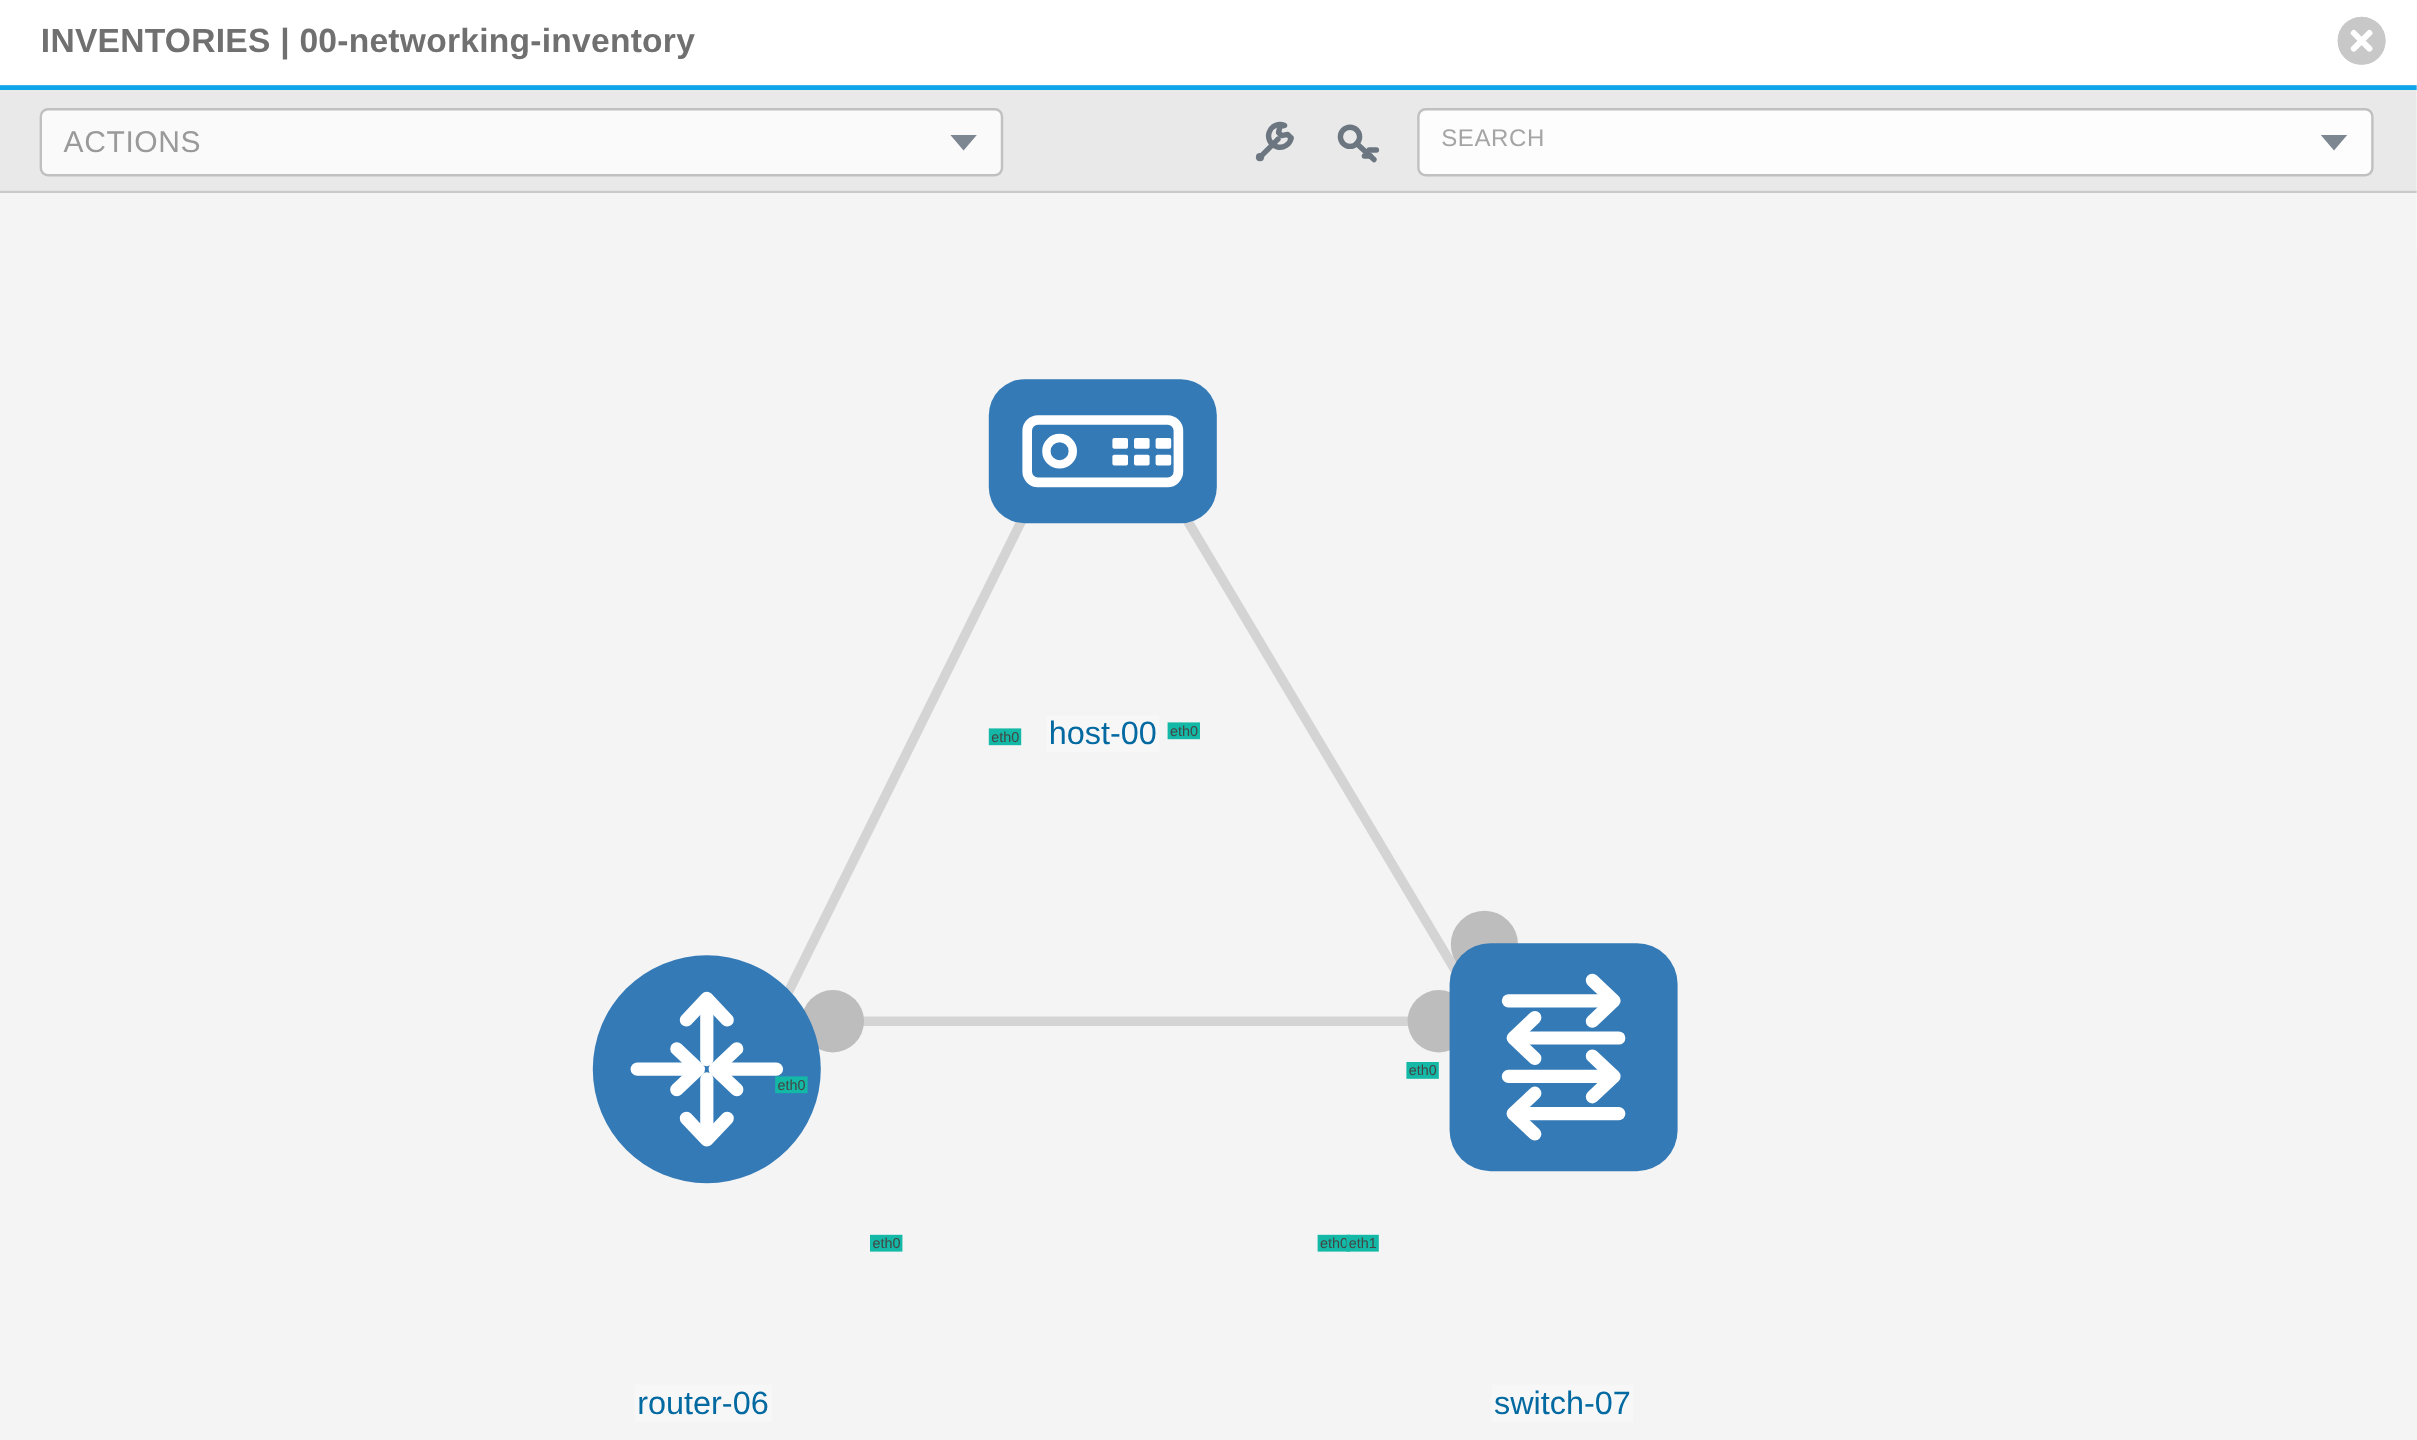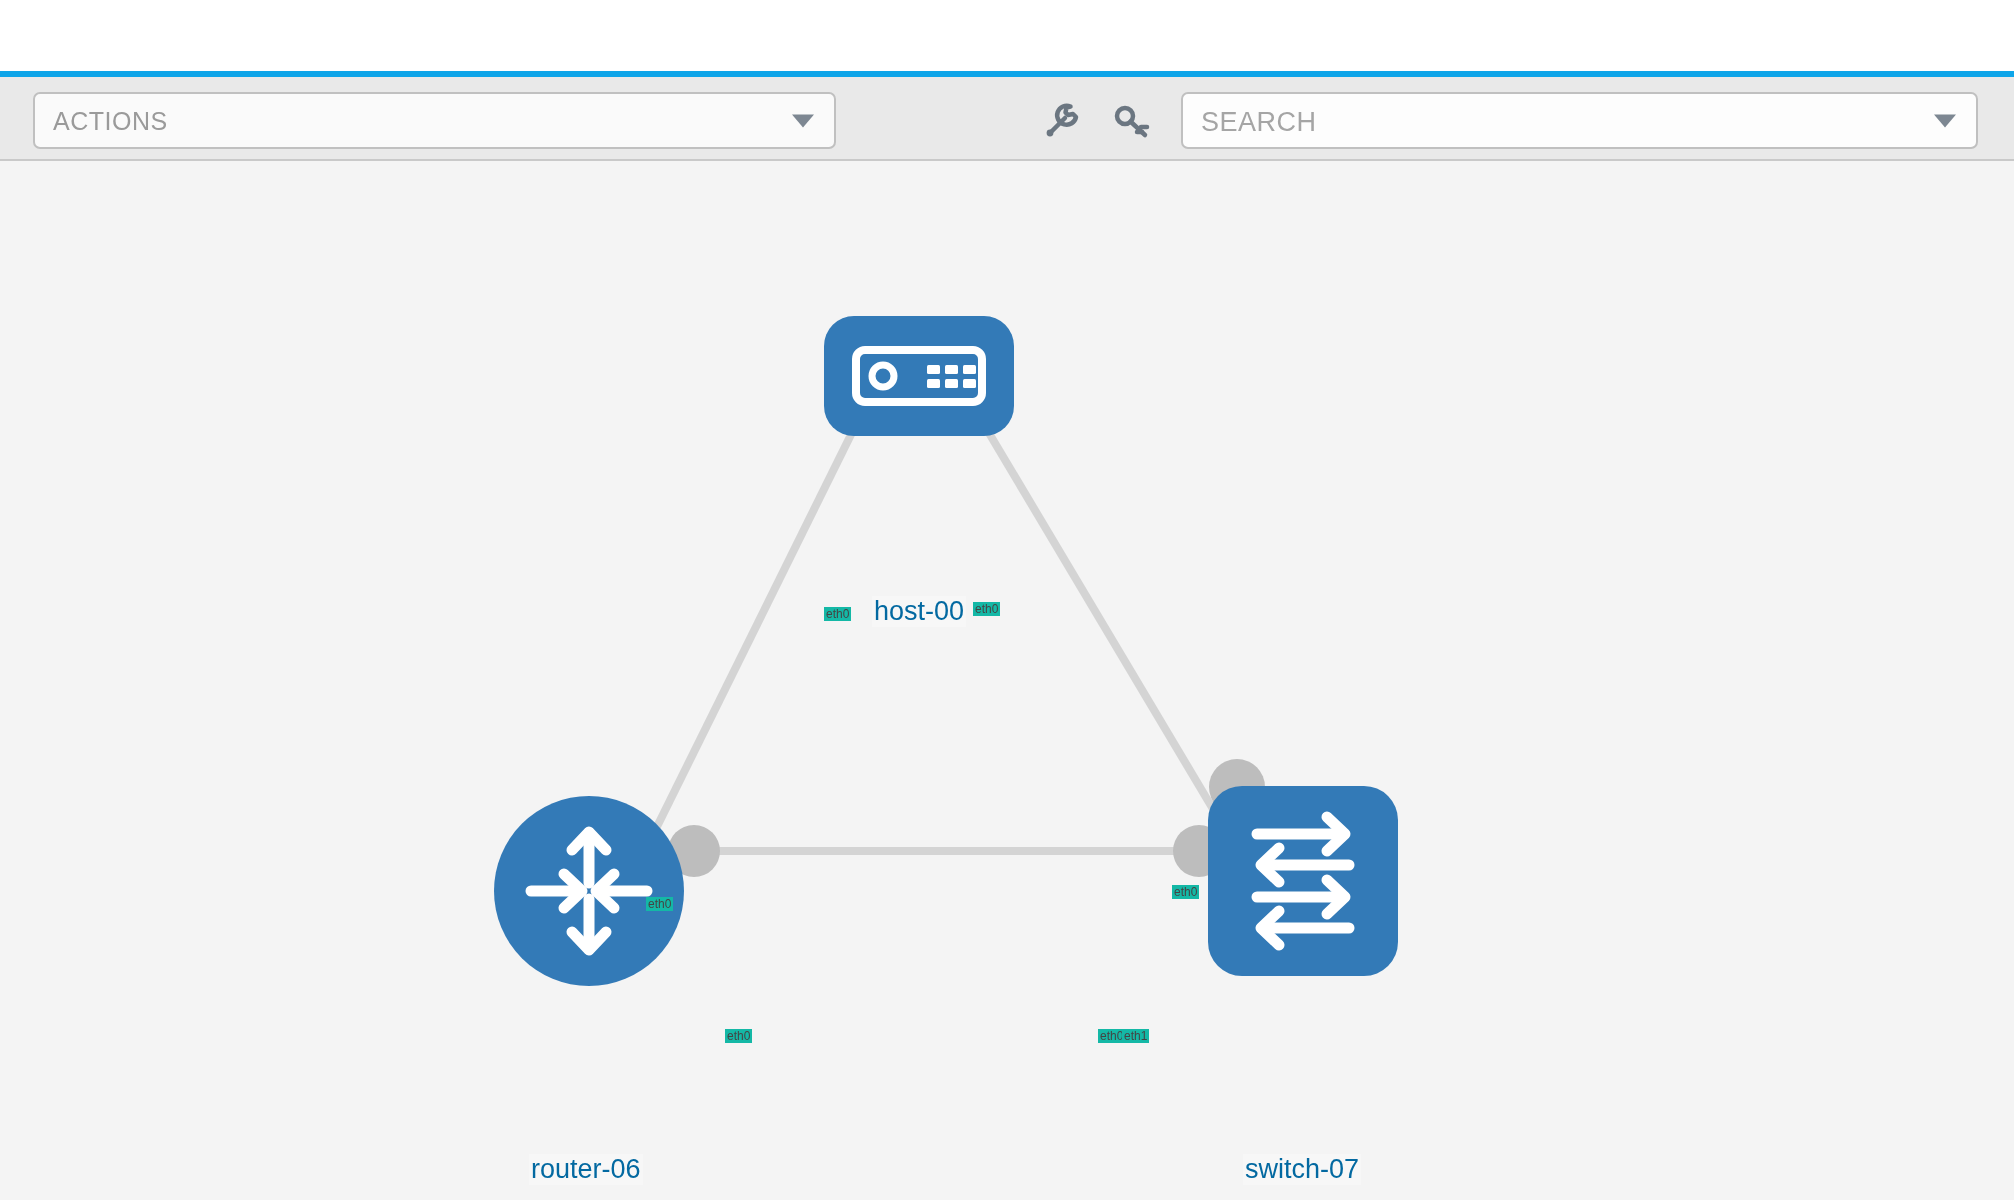--- a/index.html
+++ b/index.html
@@ -25,21 +25,21 @@
     position: absolute; right: 26px; top: 14px;
     width: 40px; height: 40px; border-radius: 50%;
     background: #c8c8c8; cursor: pointer;
   }
   .close-btn svg { display: block; }
 
   
   .toolbar {
     position: absolute; left: 0; top: 71px; width: 2014px; height: 90px;
     background: #e9e9e9;
-    border-top: 6px solid #0ea5e9;
+    border-top: 4px solid #0ea5e9;
     border-bottom: 2px solid #c9c9c9;
   }
   .actions-select {
     position: absolute; left: 33px; top: 15px;
     width: 803px; height: 57px;
     background: #fafafa;
     border: 2px solid #c0c0c0; border-radius: 7px;
     cursor: pointer;
   }
   .actions-select .label {
@@ -62,21 +62,21 @@
 
   .search-select {
     position: absolute; left: 1181px; top: 15px;
     width: 797px; height: 57px;
     background: #fdfdfd;
     border: 2px solid #c0c0c0; border-radius: 7px;
     cursor: text;
   }
   .search-select .label {
     position: absolute; left: 18px; top: 13px;
-    font-size: 27px; color: #a5a5a5; letter-spacing: 0.5px;
+    font-size: 20px; color: #a5a5a5; letter-spacing: 0.5px;
   }
 
   
   .canvas {
     position: absolute; left: 0; top: 161px;
     width: 2014px; height: 1039px;
     background: #f4f4f4;
     overflow: hidden;
   }
   #topology-svg { position: absolute; left: 0; top: 0; }
@@ -124,20 +124,29 @@
     position: absolute; top: -8px; left: 148px;
     width: 36px; height: 36px; border-radius: 50%;
     background: #3a7cb8; cursor: grab;
   }
 </style>
 </head>
 <body>
 
 <div id="app">
 
+  <div class="header">
+    <div class="header-title">INVENTORIES | 00-networking-inventory</div>
+    <div class="close-btn">
+      <svg width="40" height="40" viewBox="0 0 40 40">
+        <circle cx="20" cy="20" r="20" fill="#c8c8c8"></circle>
+        <path d="M13.5 13.5 L26.5 26.5 M26.5 13.5 L13.5 26.5" stroke="#fff" stroke-width="5" stroke-linecap="round"></path>
+      </svg>
+    </div>
+  </div>
 
   <div class="toolbar">
 
     <div class="actions-select">
       <span class="label">ACTIONS</span>
       <span class="caret"></span>
     </div>
 
     <div class="tool-icon" id="wrench-btn">
       <svg width="44" height="44" viewBox="0 0 44 44">

